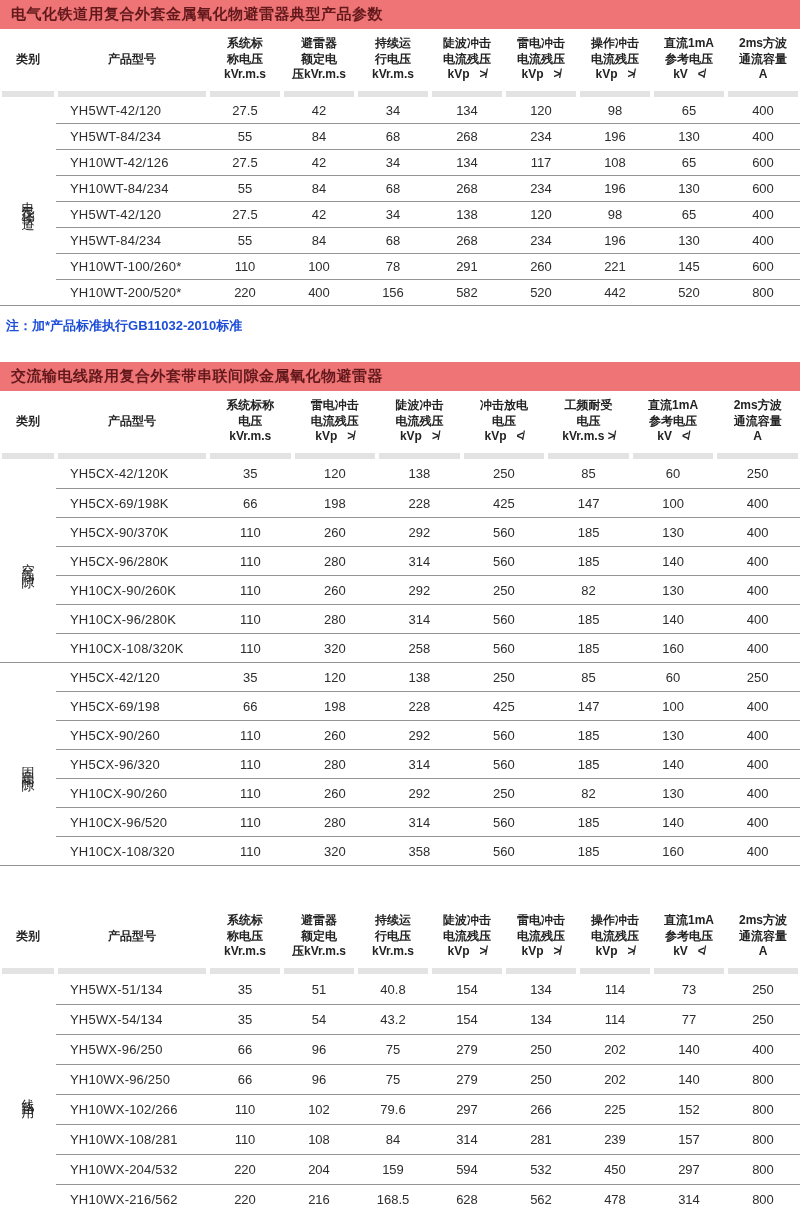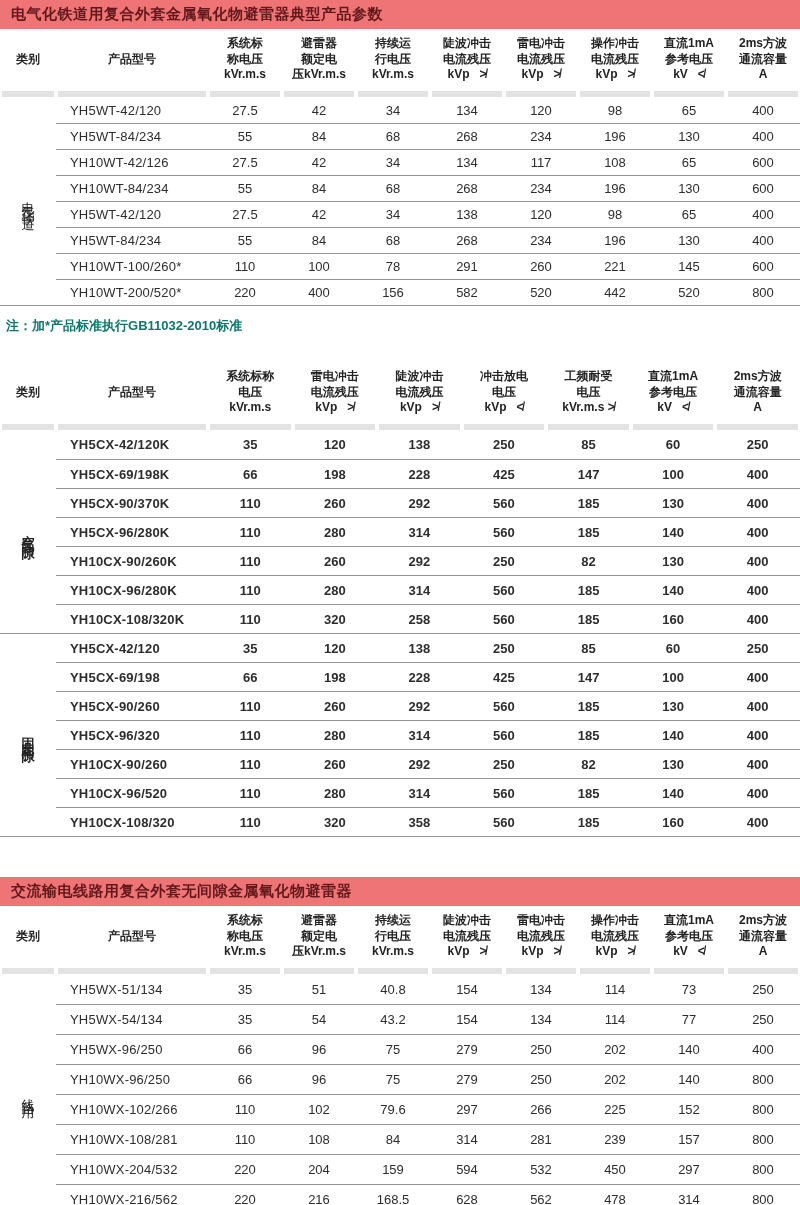--- a/index.html
+++ b/index.html
@@ -34,23 +34,23 @@
     border-bottom:1px solid var(--line);
     font-size:13px;text-align:center;padding:0;vertical-align:middle;
   }
   td.model-cell{text-align:left;padding-left:14px;letter-spacing:.2px;margin-top:36px;}
   td.cat-cell{border-bottom:1px solid var(--line);}
   .vtext{
     writing-mode:vertical-rl;text-orientation:upright;
     margin:0 auto;line-height:1;letter-spacing:4px;font-size:13px;color:#222;
   }
   .sec-1 tbody tr{height:26px;}
-  .sec-2 tbody tr{height:29px;font-weight:bold;}
+  .sec-2 tbody tr{height:29px;}
   .sec-3 tbody tr{height:30px;}
-  .note{font-size:13px;font-weight:bold;color:#0f766e;padding:11px 6px 0;}
+  .note{font-size:13px;font-weight:bold;color:#1d4ed8;padding:11px 6px 0;}
   .note:empty{display:none;}
   .sec-2{margin-top:27px;}
   .sec-3{margin-top:40px;}
 </style>
 </head>
 <body>
 
 <div class="sec sec-1">
   <div class="title-bar">
     <span>电气化铁道用复合外套金属氧化物避雷器典型产品参数</span>
@@ -237,20 +237,23 @@
           <td class="num-cell">442</td>
           <td class="num-cell">520</td>
           <td class="num-cell">800</td>
         </tr>
       </tbody>
   </table>
   <div class="note">注：加*产品标准执行GB11032-2010标准</div>
 </div>
 
 <div class="sec sec-2">
+  <div class="title-bar">
+    <span>交流输电线路用复合外套带串联间隙金属氧化物避雷器</span>
+  </div>
   <table>
       <colgroup>
         <col class="c-cat">
         <col class="c-model">
         <col>
         <col>
         <col>
         <col>
         <col>
         <col>
@@ -472,23 +475,20 @@
           <td class="num-cell">185</td>
           <td class="num-cell">160</td>
           <td class="num-cell">400</td>
         </tr>
       </tbody>
   </table>
 
 </div>
 
 <div class="sec sec-3">
-  <div class="title-bar">
-    <span>交流输电线路用复合外套无间隙金属氧化物避雷器</span>
-  </div>
   <table>
       <colgroup>
         <col class="c-cat">
         <col class="c-model">
         <col>
         <col>
         <col>
         <col>
         <col>
         <col>

